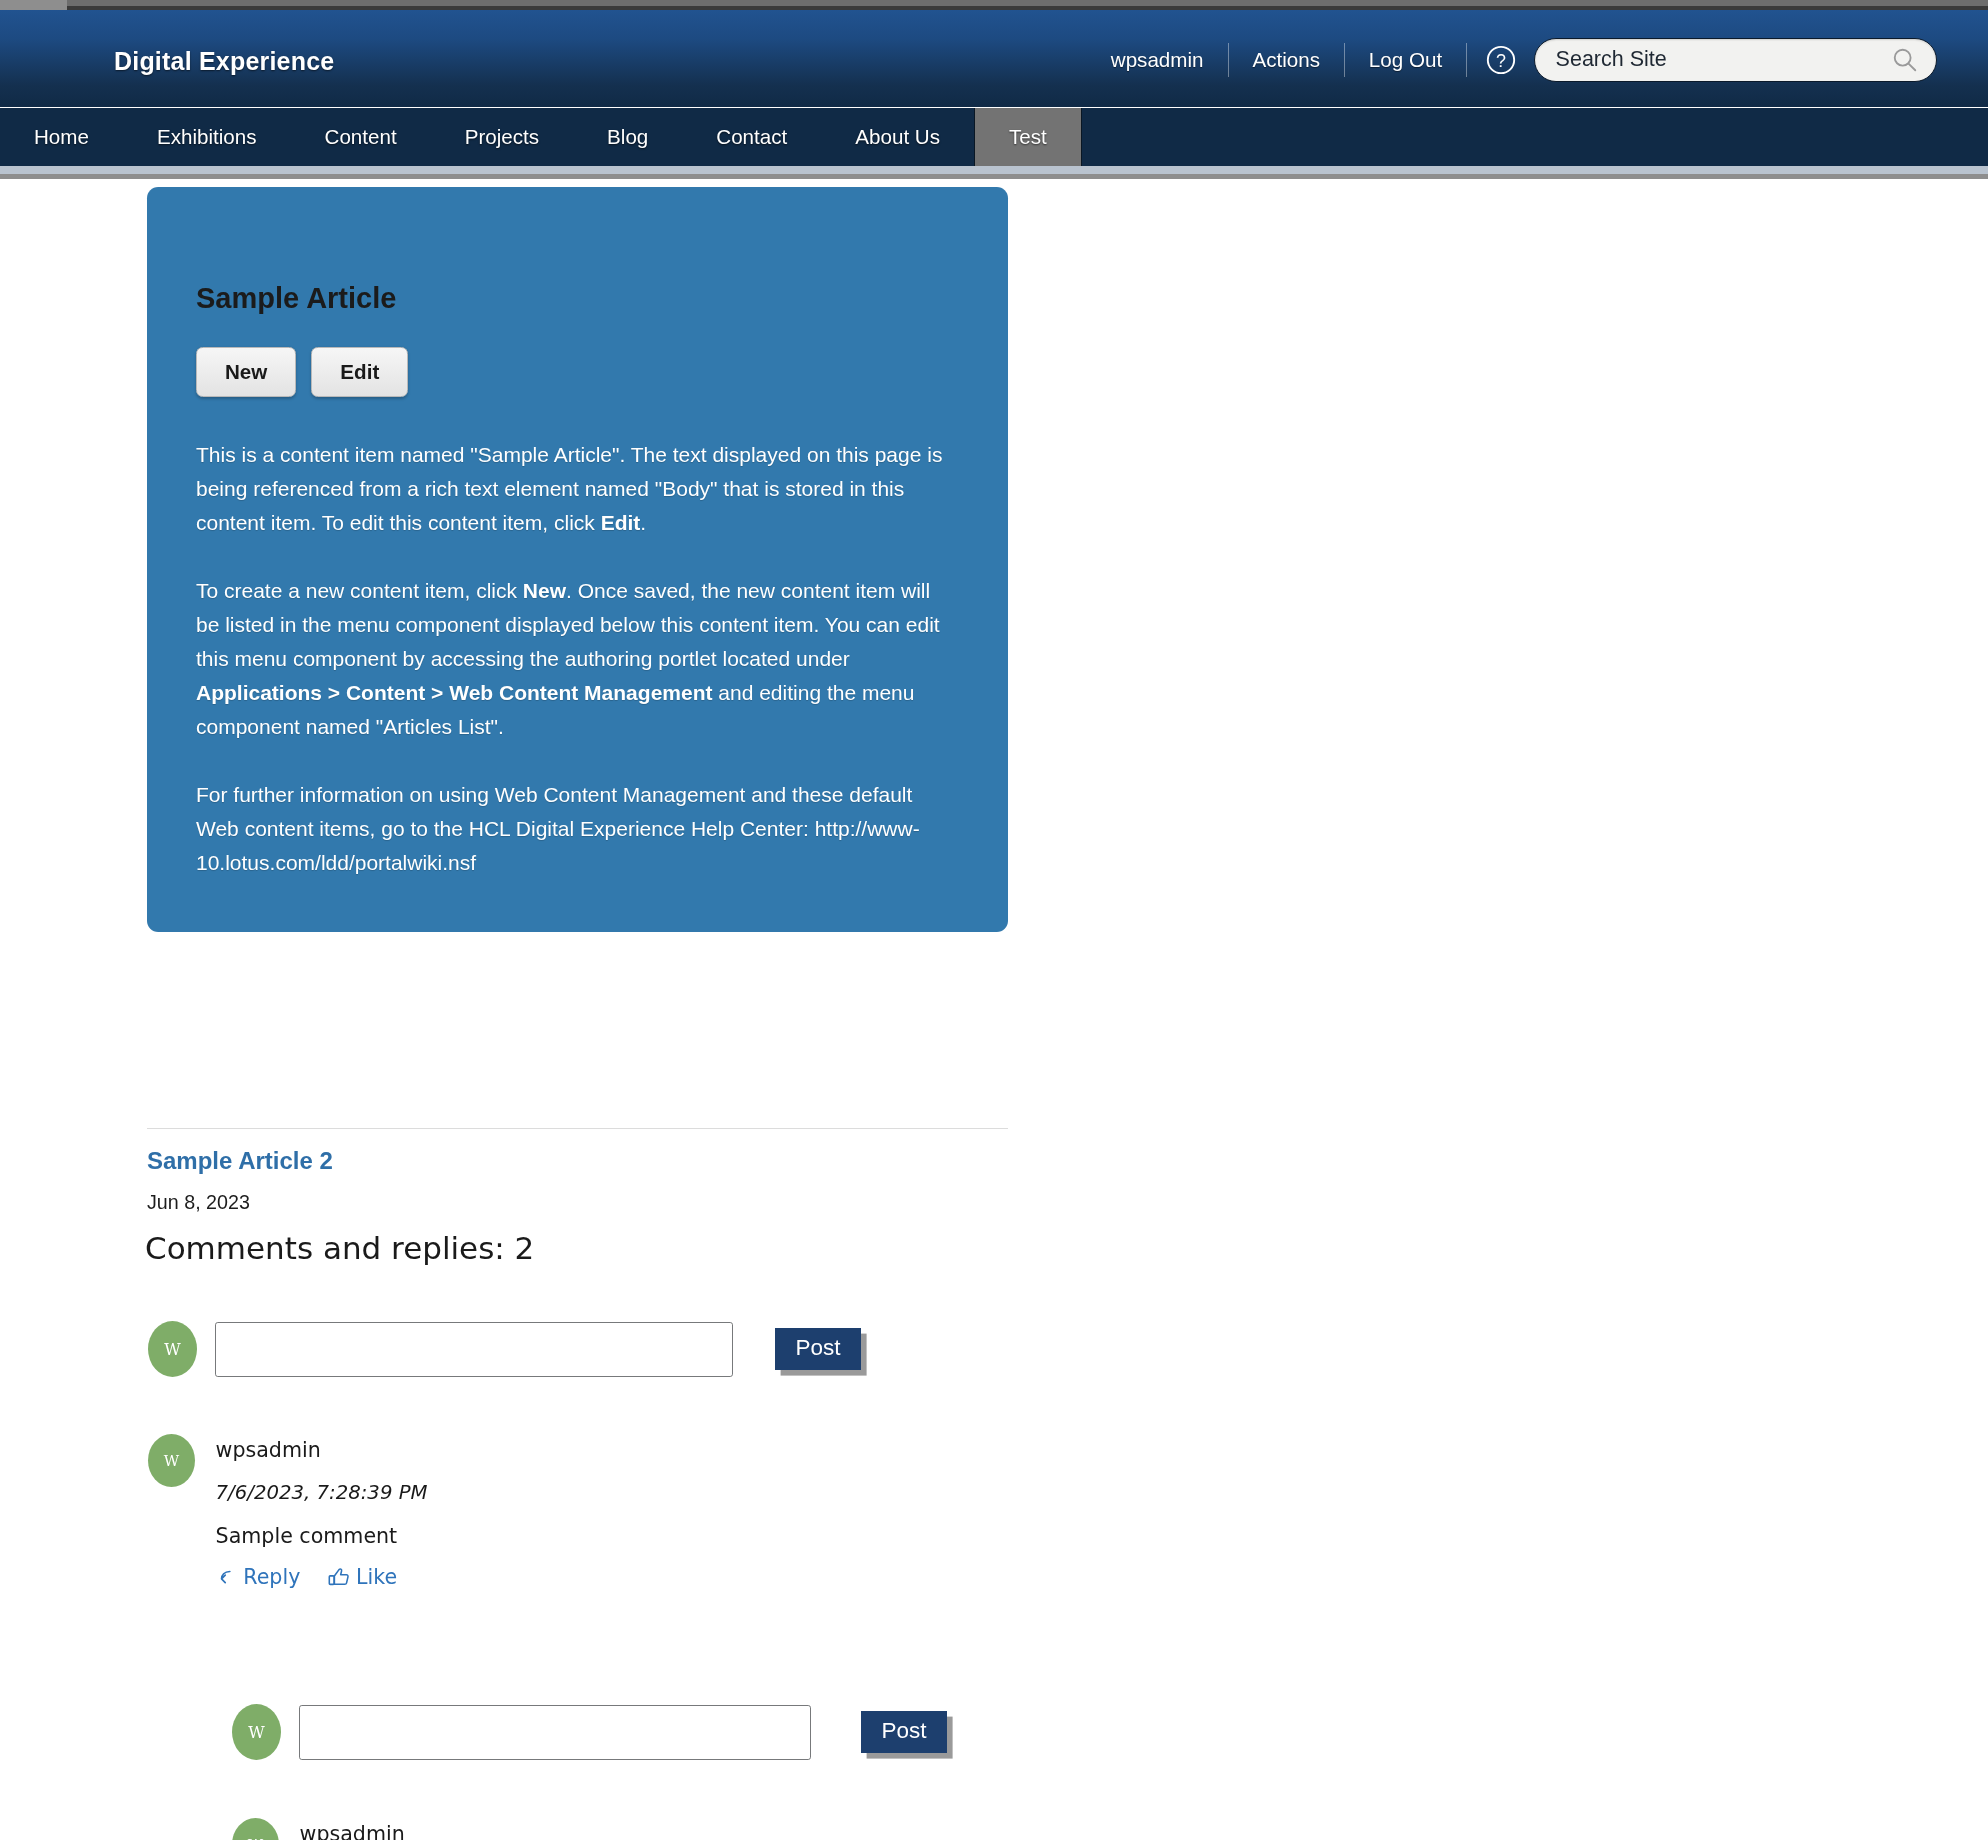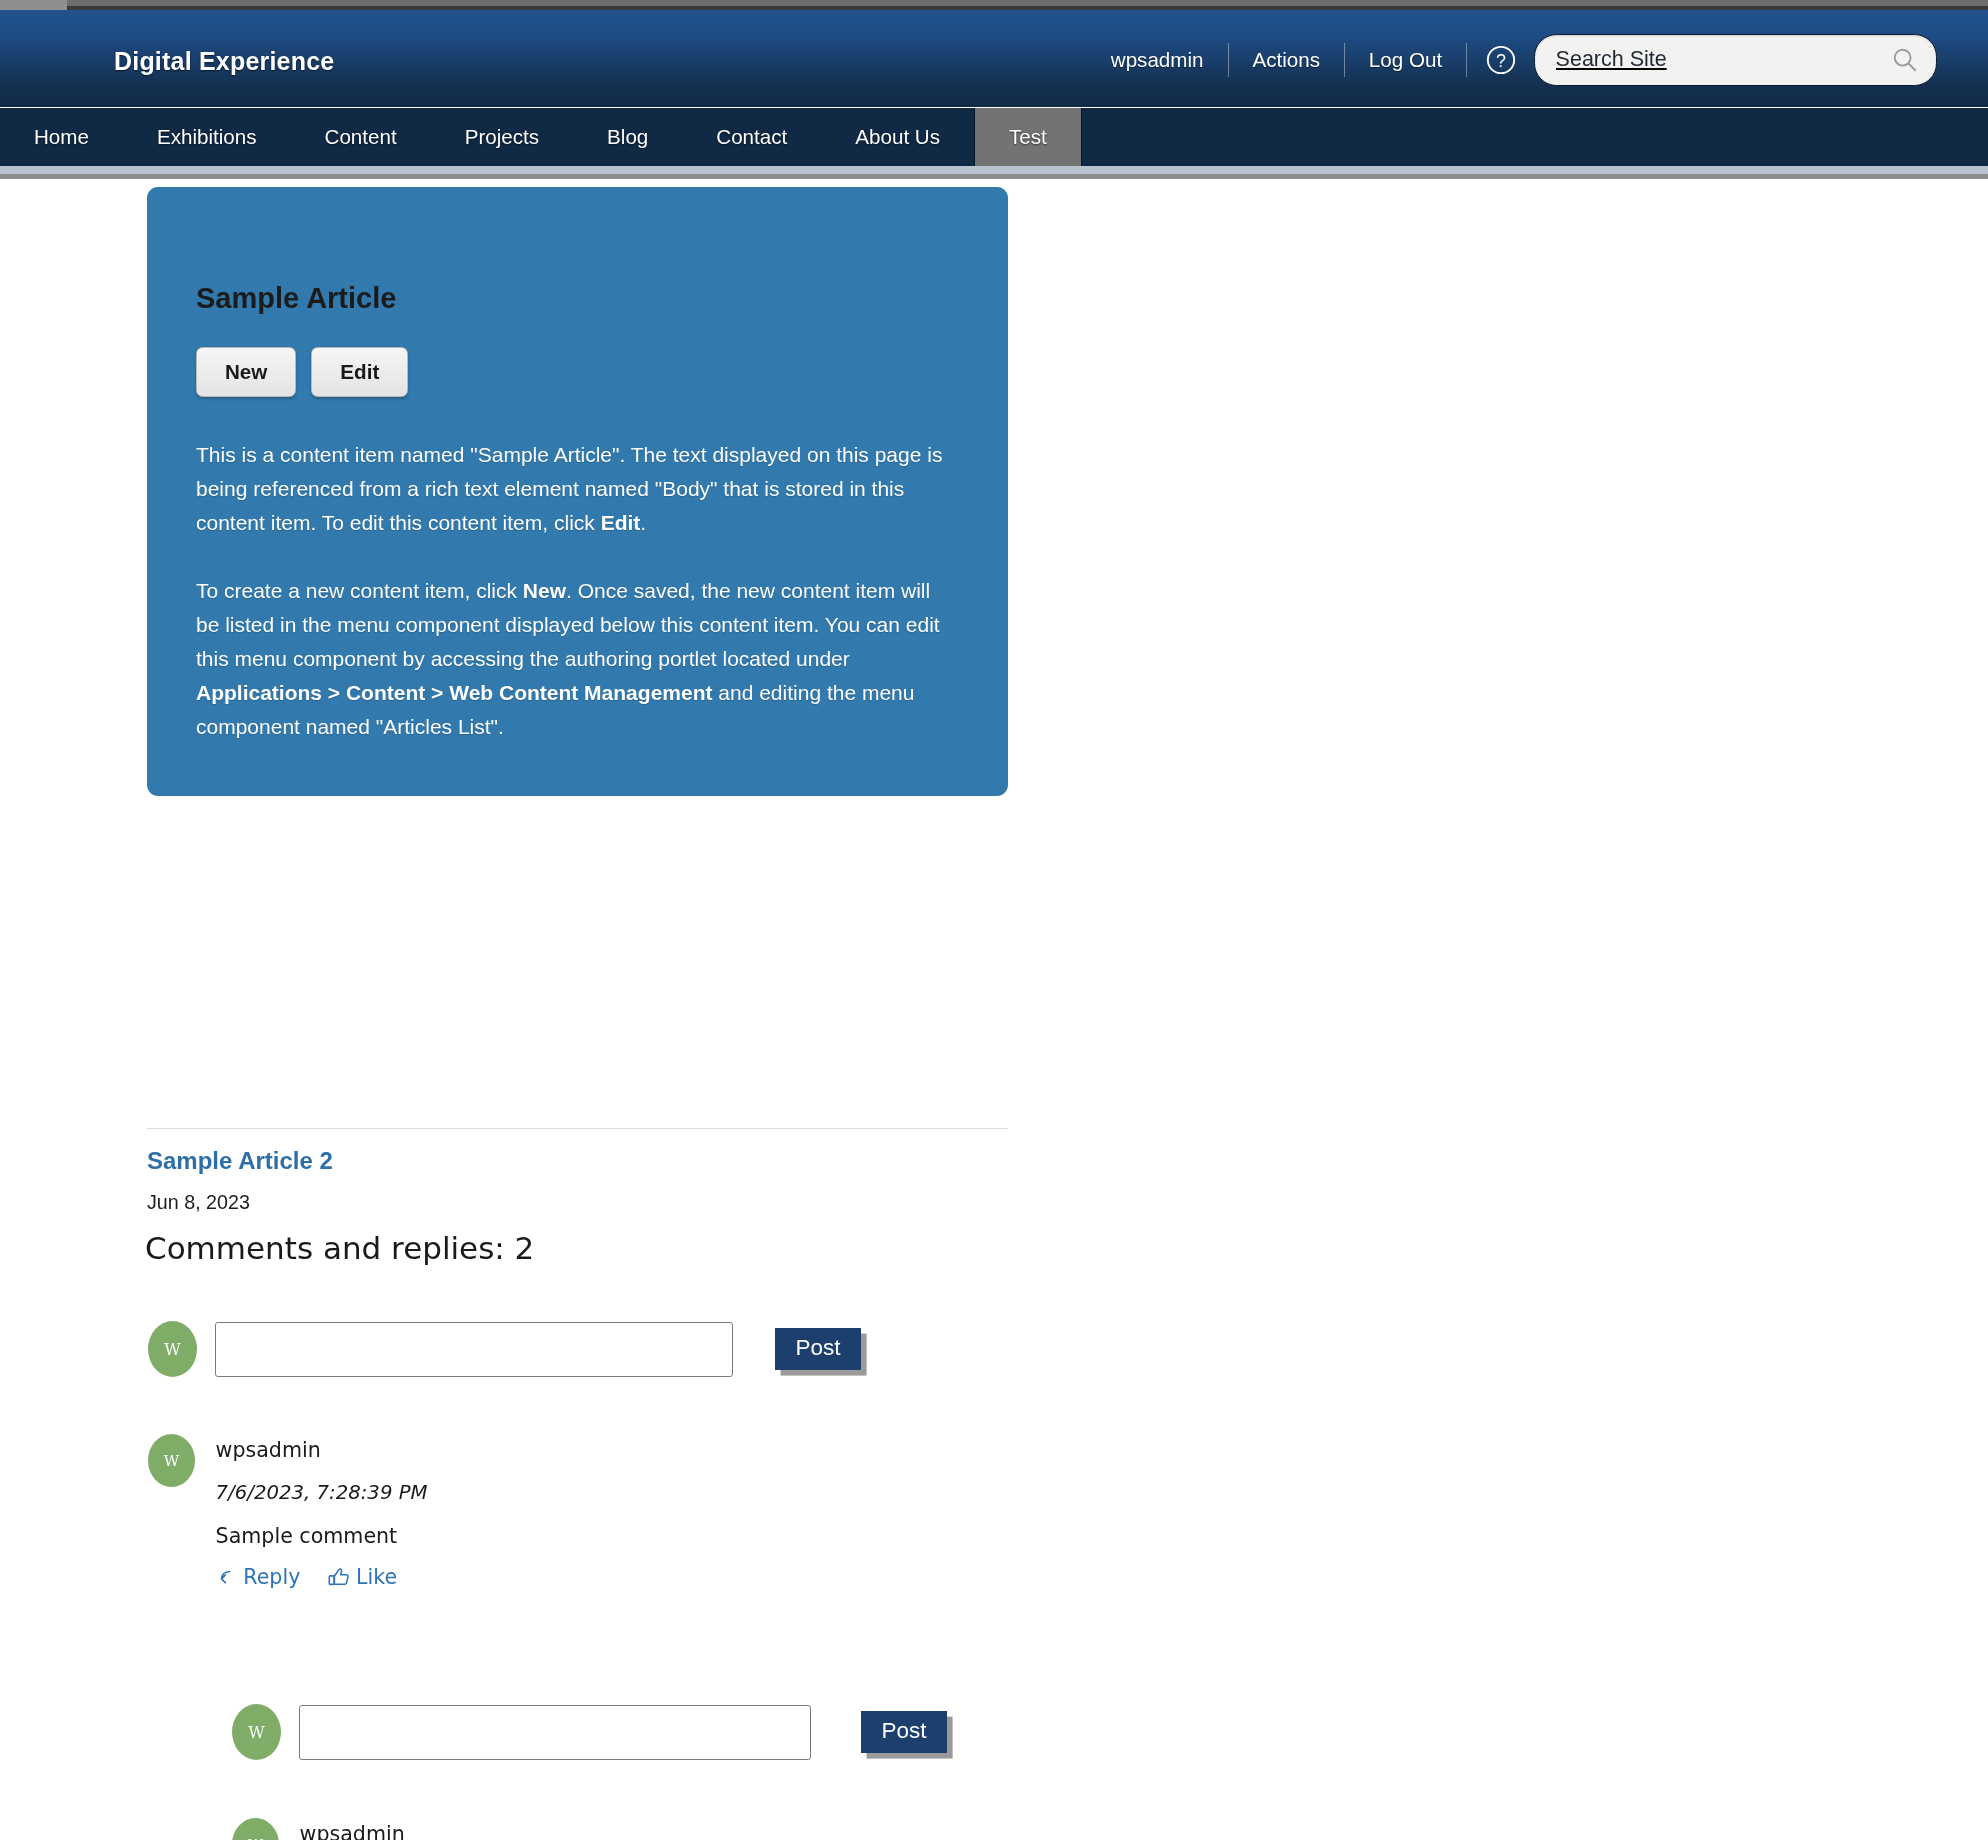--- a/index.html
+++ b/index.html
@@ -65,27 +65,27 @@
   }
   .help-icon {
     width: 41px; height: 41px;
     display: flex; align-items: center; justify-content: center;
     margin: 0 13px;
     cursor: pointer;
   }
   .help-icon svg { display: block; }
   .search-wrap {
     position: relative;
-    width: 403px; height: 52px;
+    width: 403px; height: 44px;
     margin-right: 51px;
     background: #f2f2f0;
     border-radius: 22.5px;
     border: 1.9px solid #0b1a2b;
     box-shadow: inset 0 0.9px 1.9px rgba(0,0,0,.15);
-    display: flex; align-items: flex-start; text-decoration: underline;
+    display: flex; align-items: flex-start;
   }
   .search-input {
     border: none; outline: none; background: transparent;
     font-family: "Liberation Sans", sans-serif;
     font-size: 21.5px;
     color: #202830;
     padding: 0 51px 0 20.6px;
     width: 100%;
     height: 100%;
   }
@@ -346,20 +346,21 @@
       <h1 class="article-title">Sample Article</h1>
 
       <div class="btn-row">
         <button class="btn-gray">New</button>
         <button class="btn-gray">Edit</button>
       </div>
 
       <div class="article-body">
         <p><span>This is a content item named "Sample Article". The text displayed on this page is being referenced from a rich text element named "Body" that is stored in this content item. To edit this content item, click </span><b>Edit</b><span>.</span></p>
         <p><span>To create a new content item, click </span><b>New</b><span>. Once saved, the new content item will be listed in the menu component displayed below this content item. You can edit this menu component by accessing the authoring portlet located under </span><b>Applications &gt; Content &gt; Web Content Management</b><span> and editing the menu component named "Articles List".</span></p>
+        <p>For further information on using Web Content Management and these default Web content items, go to the HCL Digital Experience Help Center: http://www-10.lotus.com/ldd/portalwiki.nsf</p>
       </div>
     </div>
 
     <div class="divider"></div>
     <a class="article2-title">Sample Article 2</a>
     <div class="article2-date">Jun 8, 2023</div>
     <div class="comments-heading">Comments and replies: 2</div>
 
     <div class="composer">
       <div class="avatar a-lg">W</div>

